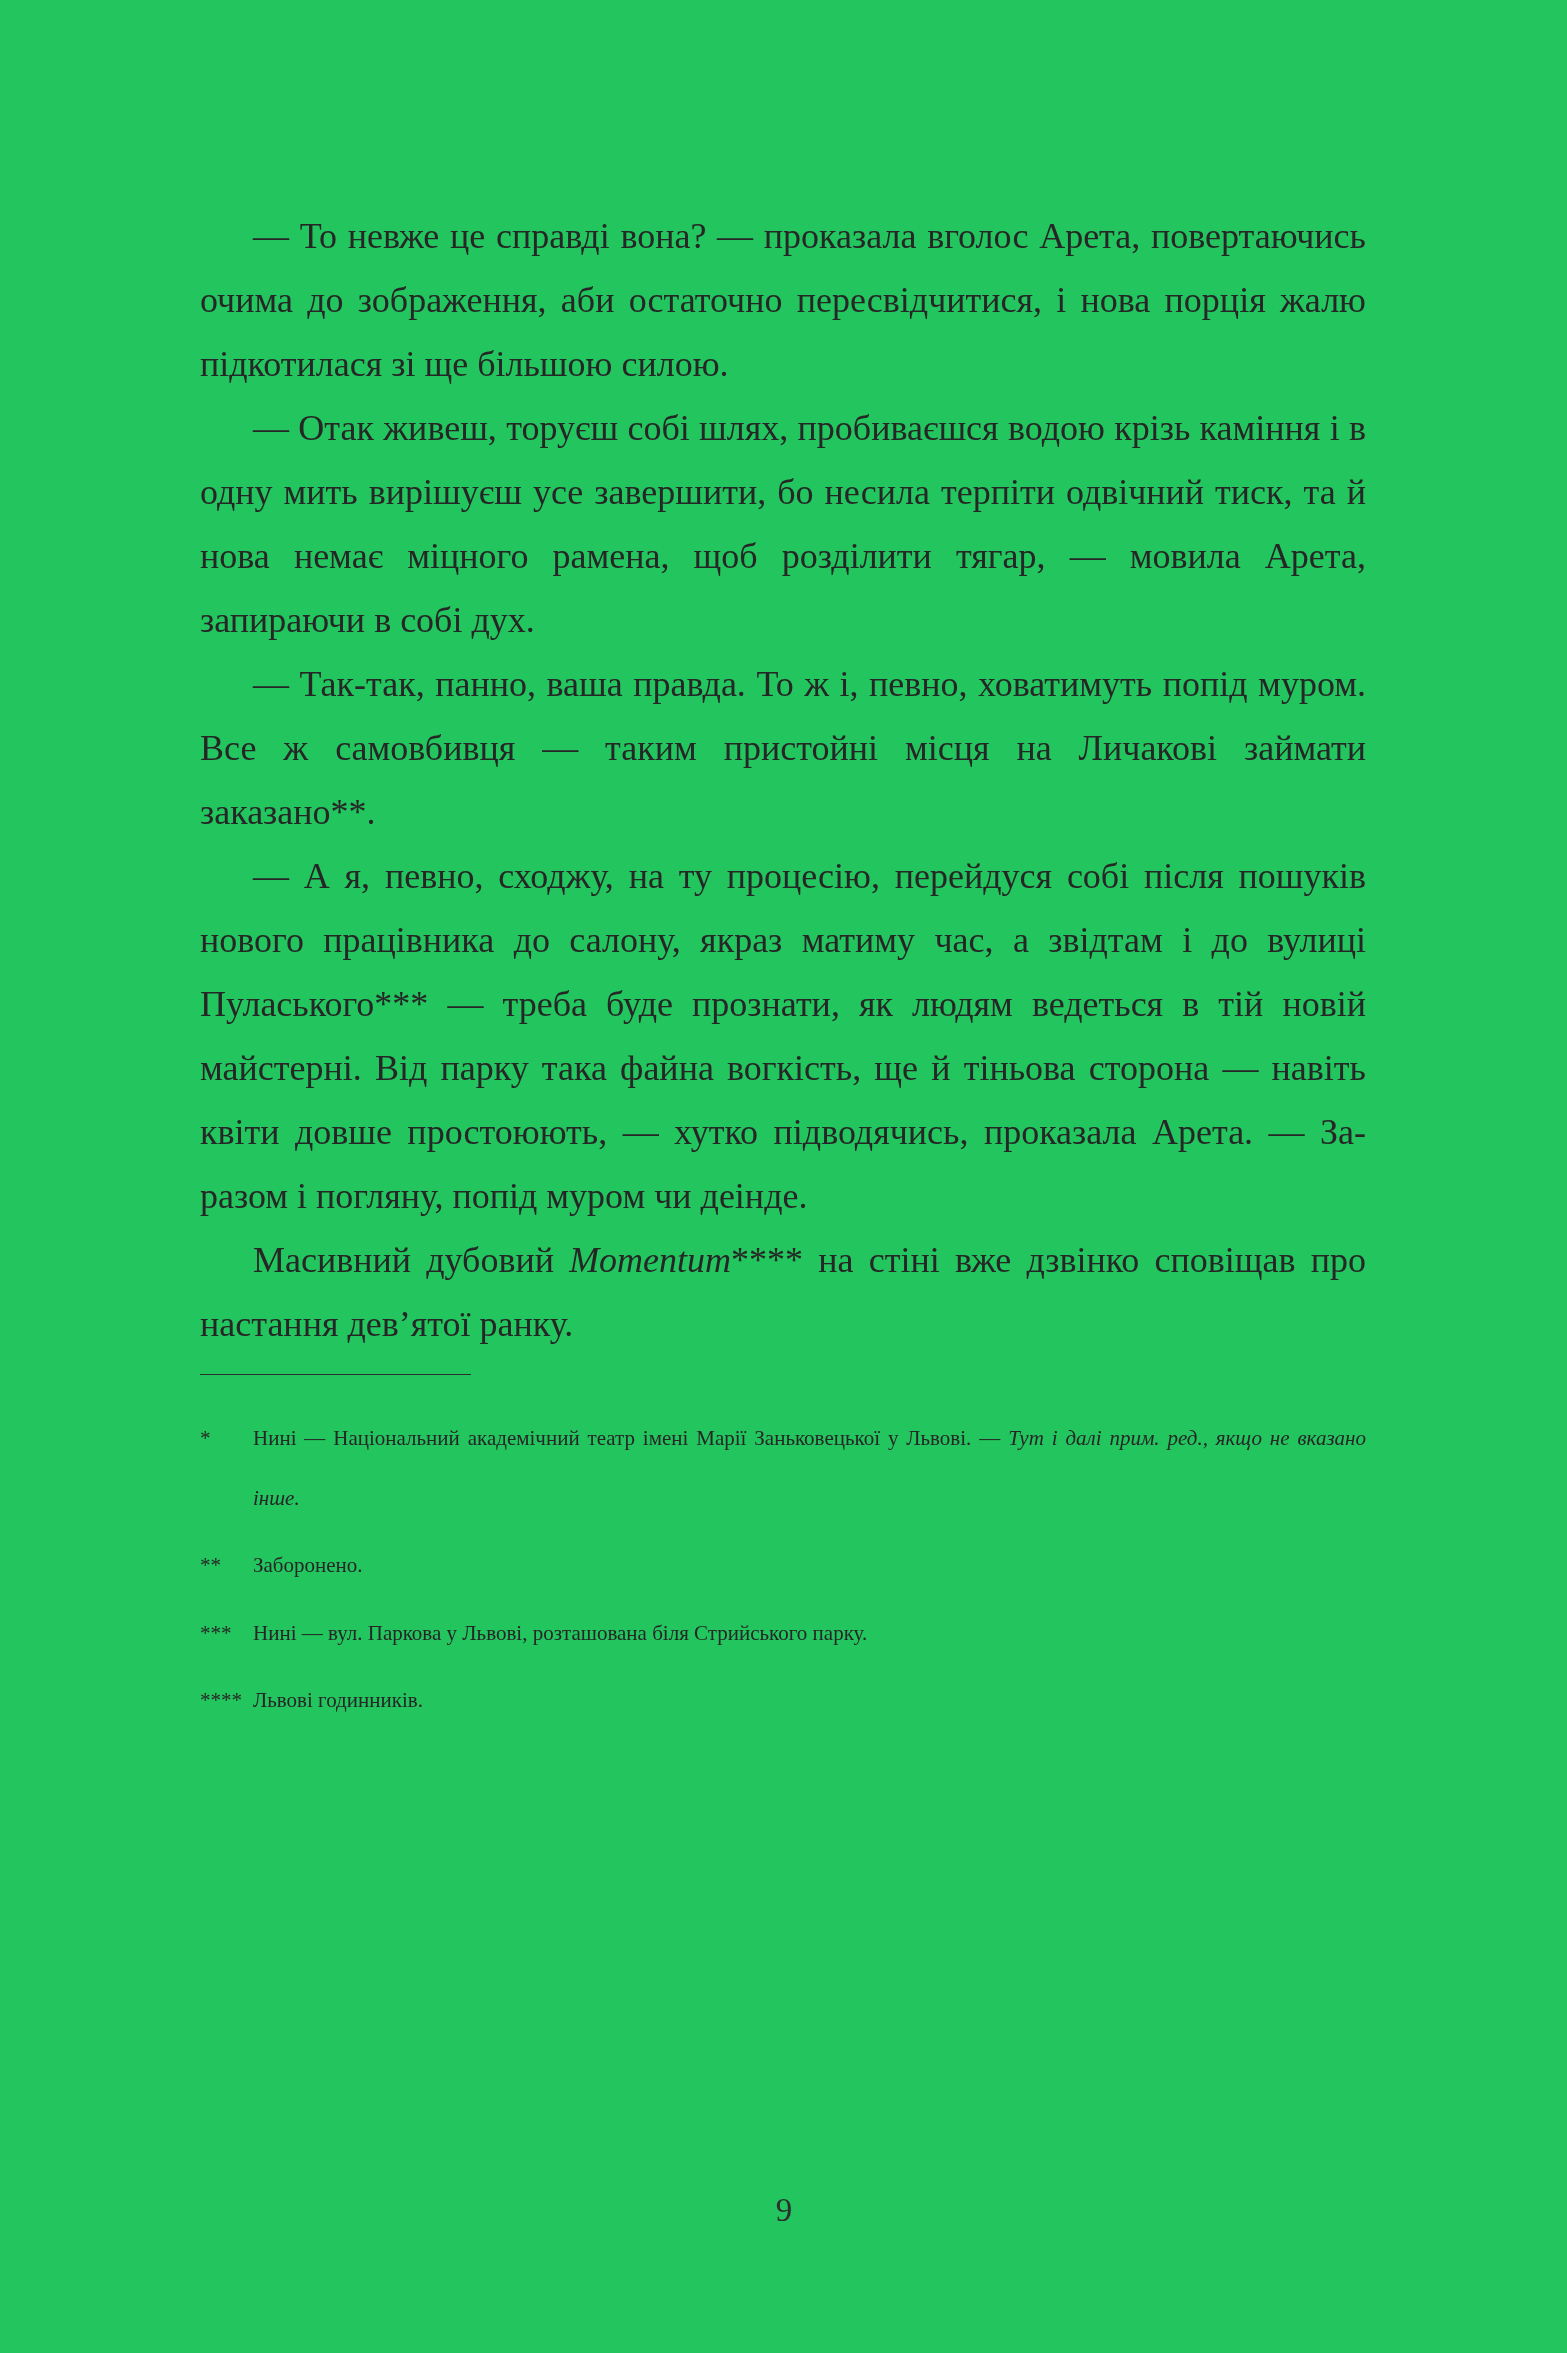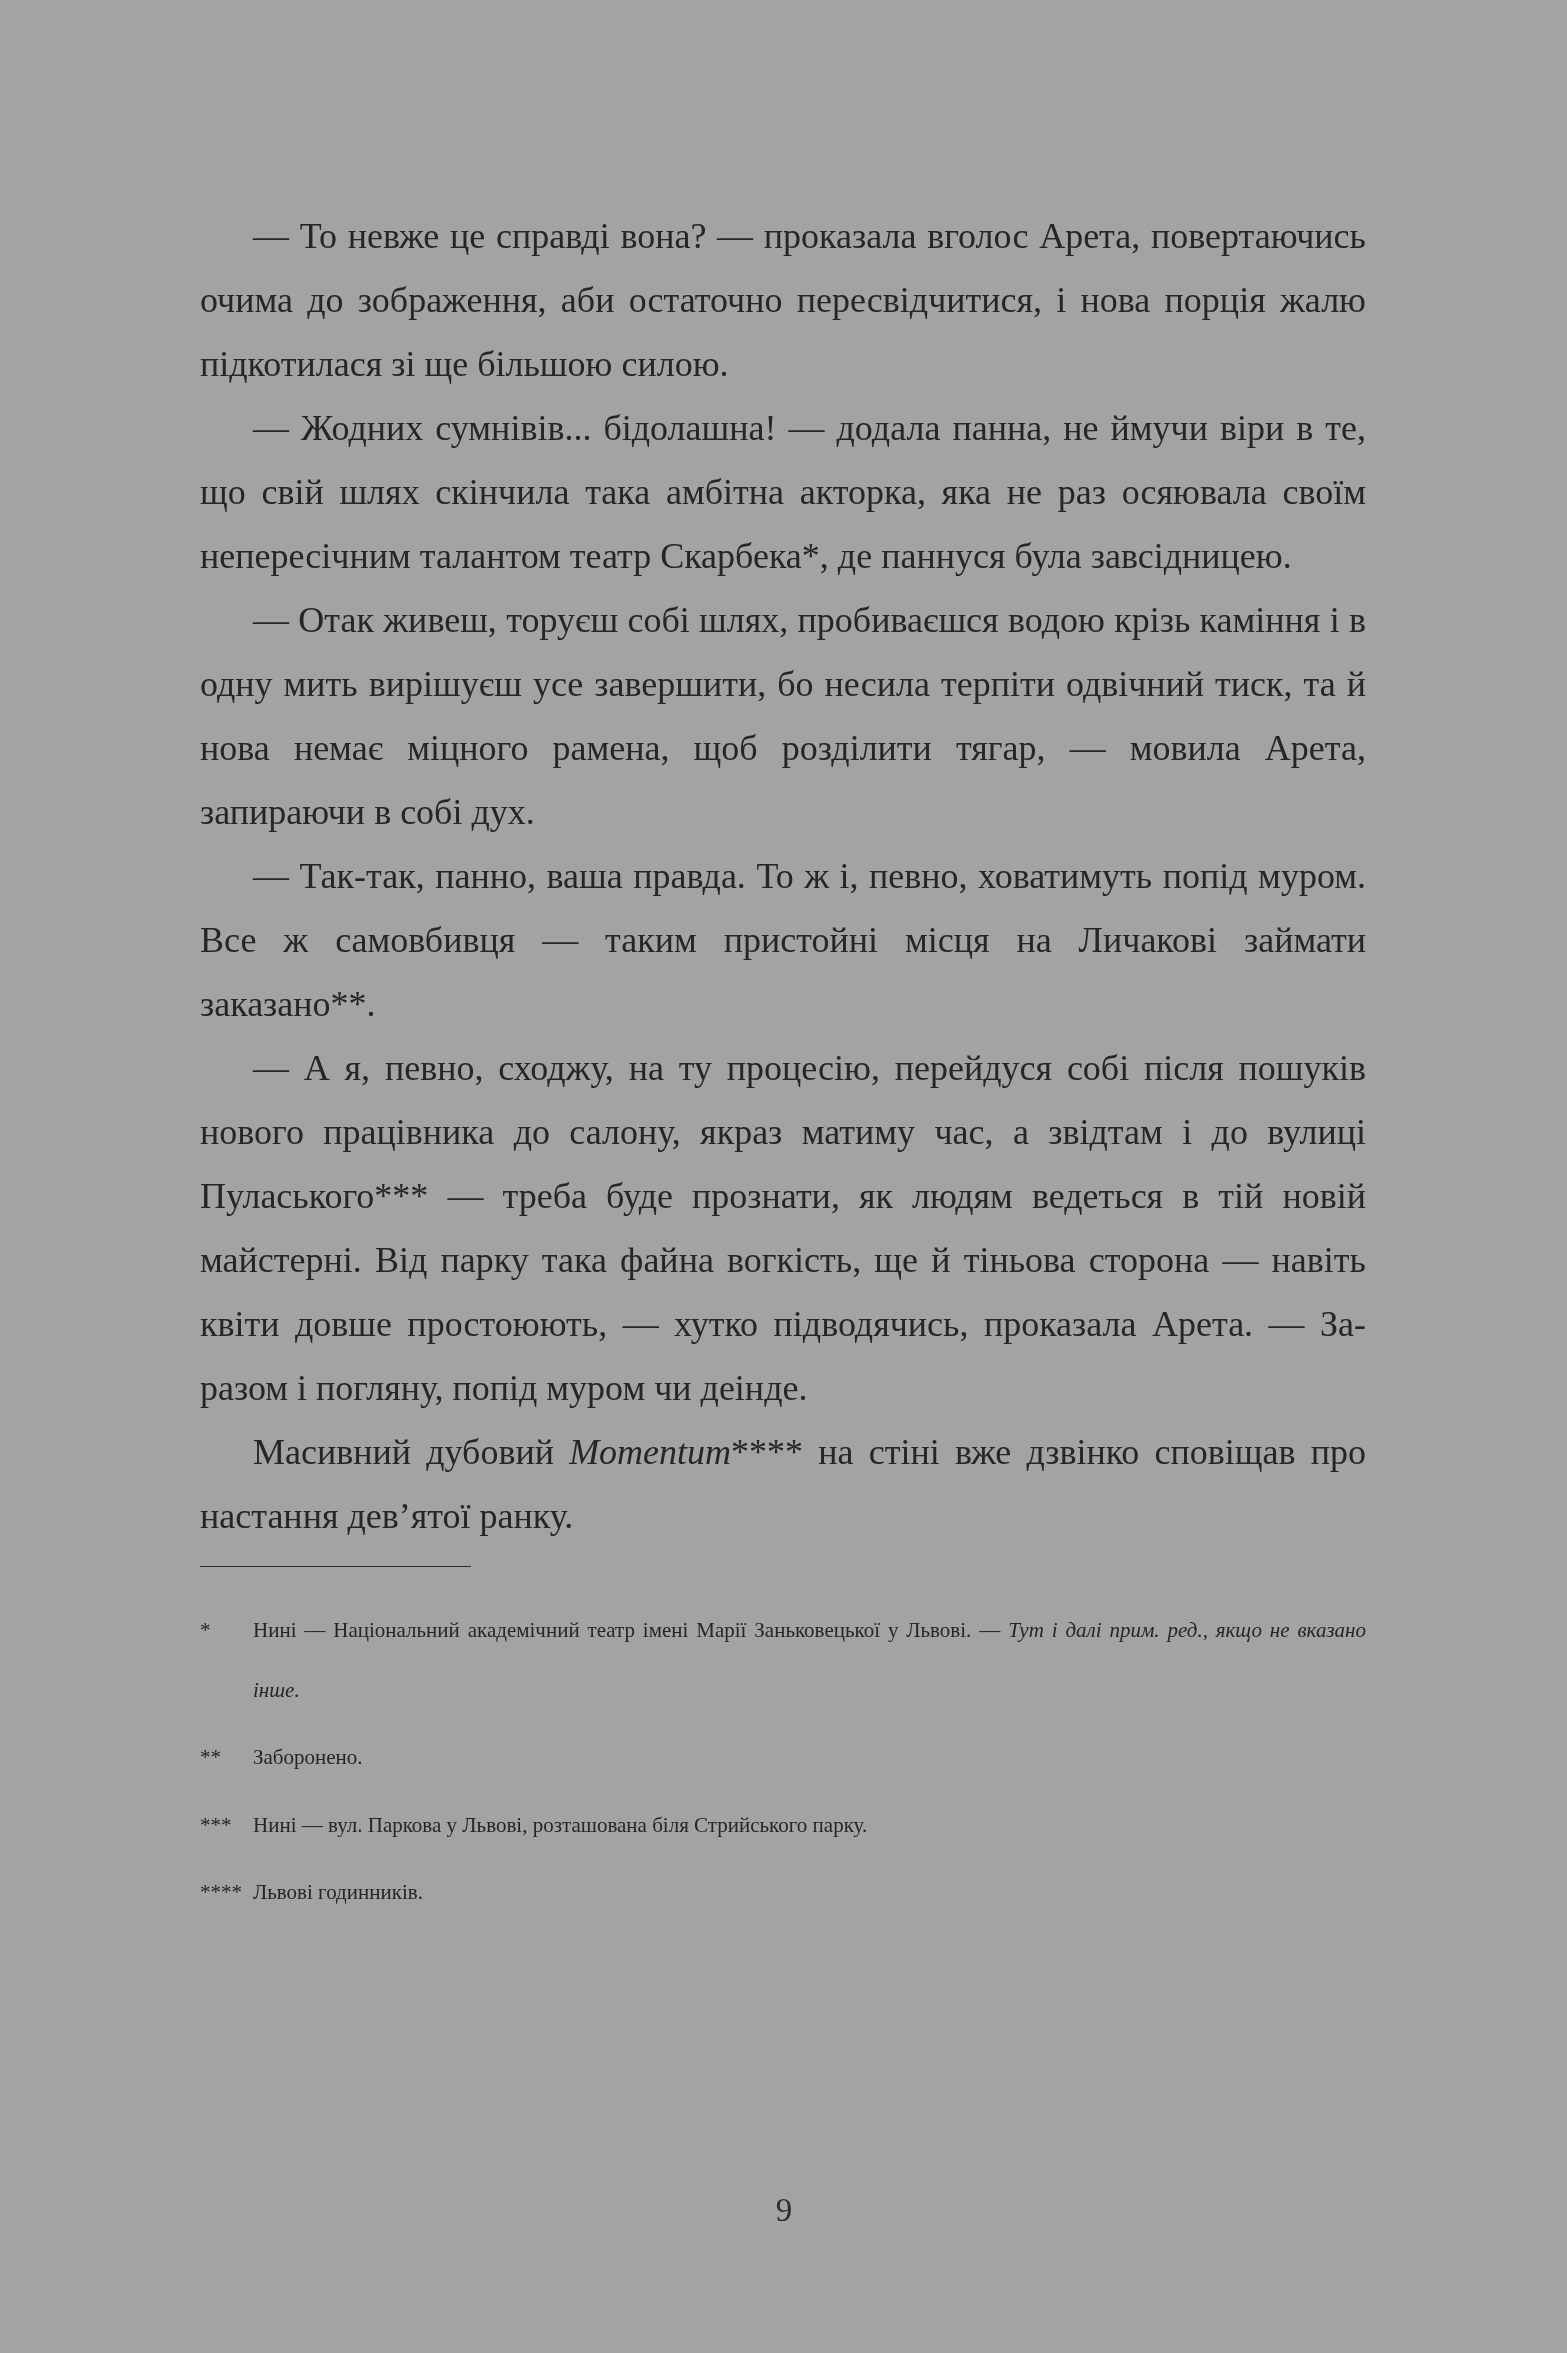--- a/index.html
+++ b/index.html
@@ -1,21 +1,21 @@
 <!DOCTYPE html>
 <html lang="uk" style="font-size:13px"><head>
 <meta charset="utf-8">
 <style>
   * { margin: 0; padding: 0; box-sizing: border-box; }
   html, body { background: #ffffff; }
   .page {
     position: relative;
     width: 1568px;
     height: 2354px;
-    background: #a3a3a3;
+    background: #22c55e;
     color: #262626;
     font-family: "Liberation Serif", "DejaVu Serif", serif;
     overflow: hidden;
   }
   .content {
     position: absolute;
     left: 200px;
     top: 204px;
     width: 1166px;
   }
@@ -63,21 +63,20 @@
   }
 </style>
 </head>
 <body>
 
 <main class="page">
   <div class="content">
 
     <section class="body-text">
       <p class="para"><span>— То невже це справді вона? — проказала вголос Арета, повертаючись очима до зображення, аби остаточно пере­свідчитися, і нова порція жалю підкотилася зі ще більшою силою.</span></p>
-      <p class="para"><span>— Жодних сумнівів... бідолашна! — додала панна, не йму­чи віри в те, що свій шлях скінчила така амбітна акторка, яка не раз осяювала своїм непересічним талантом театр Скарбека*, де паннуся була завсідницею.</span></p>
       <p class="para"><span>— Отак живеш, торуєш собі шлях, пробиваєшся водою крізь каміння і в одну мить вирішуєш усе завершити, бо несила терпіти одвічний тиск, та й нова немає міцного рамена, щоб розділити тягар, — мовила Арета, запираючи в собі дух.</span></p>
       <p class="para"><span>— Так-так, панно, ваша правда. То ж і, певно, ховатимуть попід муром. Все ж самовбивця — таким пристойні місця на Личакові займати заказано**.</span></p>
       <p class="para"><span>— А я, певно, сходжу, на ту процесію, перейдуся собі піс­ля пошуків нового працівника до салону, якраз матиму час, а звідтам і до вулиці Пуласького*** — треба буде прознати, як людям ведеться в тій новій майстерні. Від парку така файна вогкість, ще й тіньова сторона — навіть квіти довше простоюють, — хутко підводячись, проказала Арета. — За­разом і погляну, попід муром чи деінде.</span></p>
       <p class="para"><span>Масивний дубовий </span><em>Momentum</em><span>**** на стіні вже дзвінко сповіщав про настання дев’ятої ранку.</span></p>
     </section>
 
     <hr class="fn-rule">
 
     <section class="footnotes">
       <p class="footnote"><span class="fn-marker">*</span><span>Нині — Національний академічний театр імені Марії Заньковецької у Львові. — </span><em>Тут і далі прим. ред., якщо не вказано інше.</em></p>

